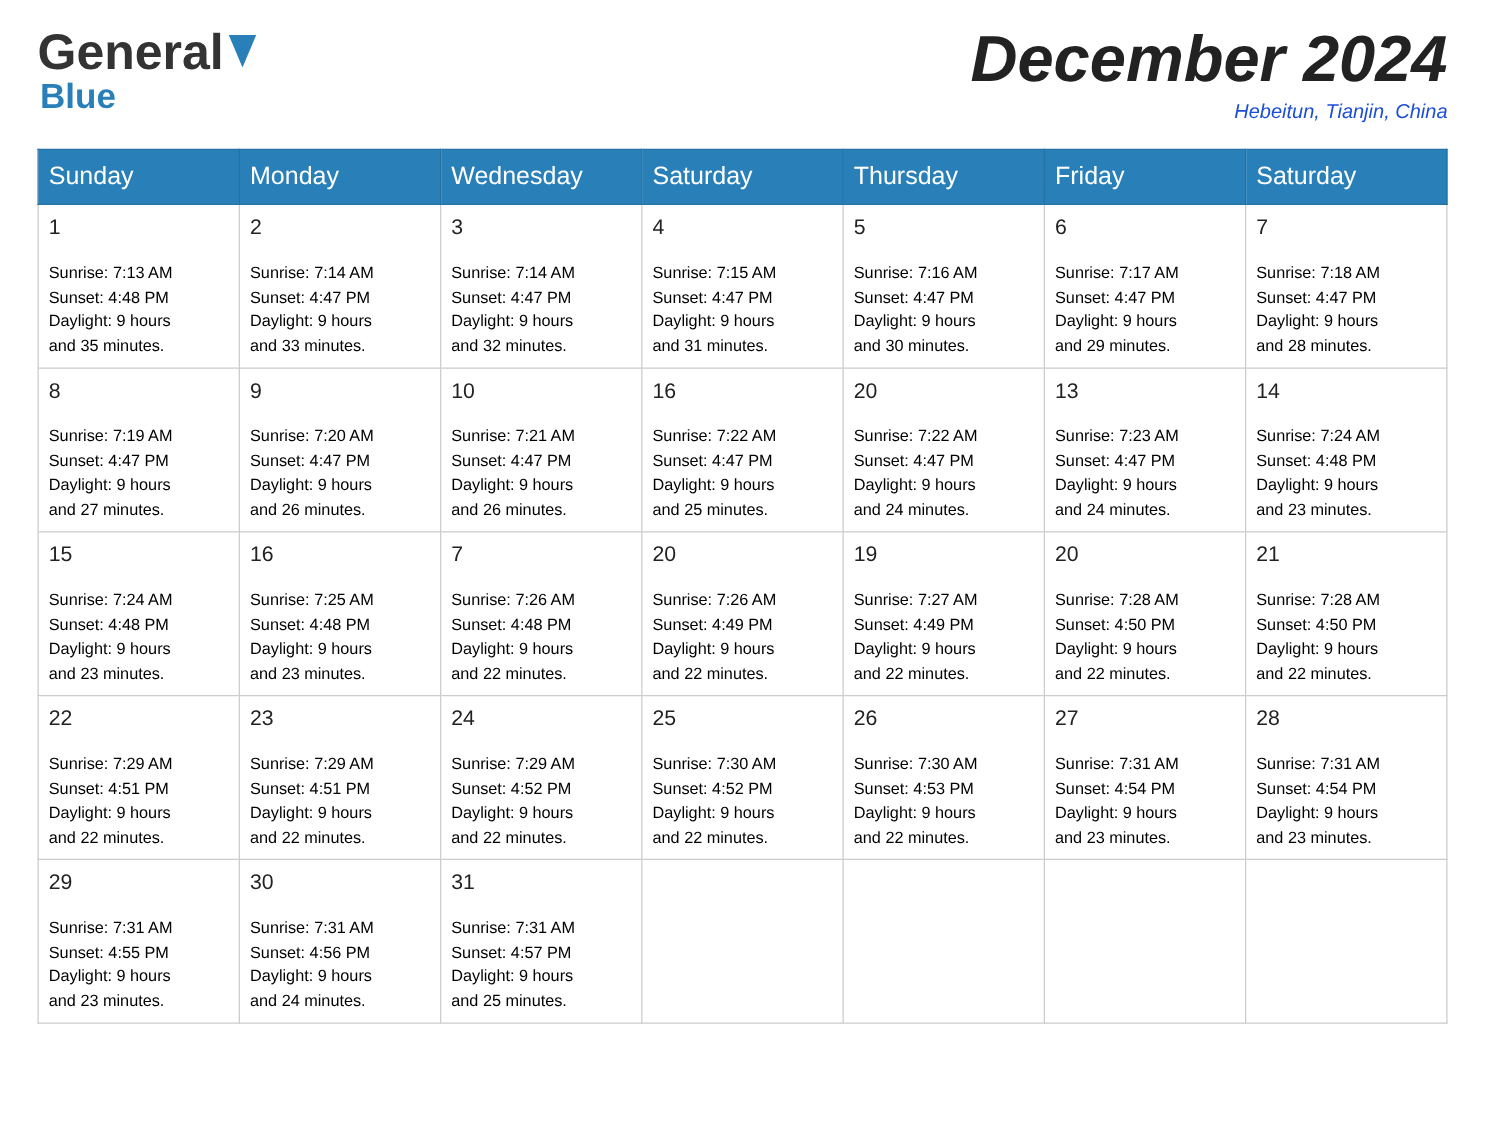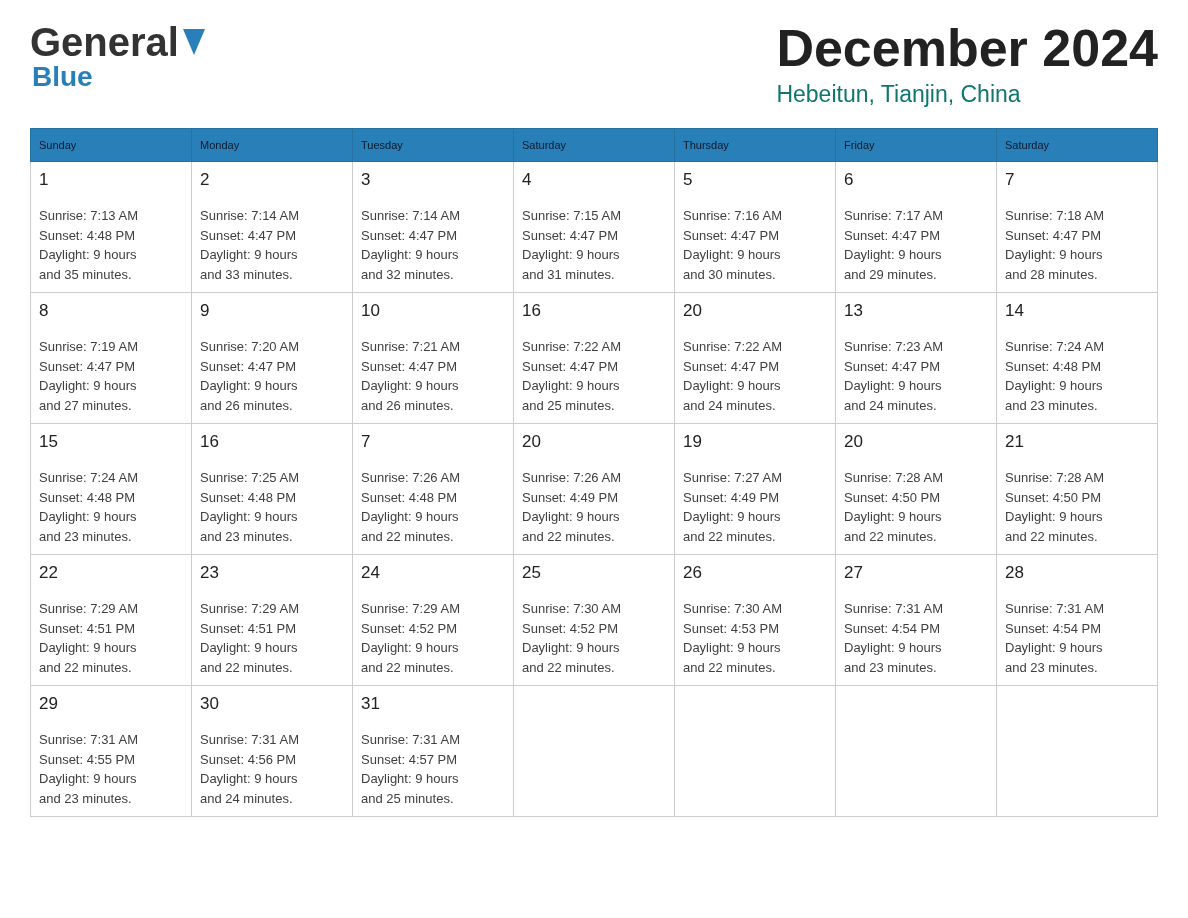--- a/index.html
+++ b/index.html
@@ -15,44 +15,45 @@
       justify-content: space-between;
       align-items: flex-start;
       margin-bottom: 20px;
     }
     .logo-area {
       display: flex;
       flex-direction: column;
       align-items: flex-start;
     }
     .title-area {
-      text-align: left;
+      text-align: right;
+      font-style: italic;
     }
     .month-title {
       font-size: 52px;
       font-weight: bold;
       color: #222;
       line-height: 1.1;
     }
     .location-title {
-      font-size: 23px;
-      color: #0f766e;
+      font-size: 16px;
+      color: #1d4ed8;
       margin-top: 4px;
     }
     .calendar-table {
       width: 100%;
       border-collapse: collapse;
       border: 1px solid #bbb;
     }
     .calendar-table th {
       background-color: #2980b9;
-      color: #0f172a;
+      color: #ffffff;
       padding: 10px 8px;
       text-align: left;
-      font-size: 11px;
+      font-size: 20px;
       font-weight: normal;
       border: 1px solid #2472a4;
     }
     .calendar-table td {
       vertical-align: top;
       padding: 8px;
       border: 1px solid #ccc;
       width: calc(100% / 7);
       min-height: 100px;
       font-size: 13px;
@@ -62,21 +63,21 @@
     .day-number {
       font-size: 17px;
       font-weight: normal;
       color: #222;
       display: block;
       margin-bottom: 4px;
     }
     .day-info {
       font-size: 13px;
       line-height: 1.5;
-      color: #404040;
+      color: #000000;
       margin-top: 16px;
     }
     .empty-cell {
       background: #fff;
     }
   </style>
 </head>
 <body>
 
 <div class="header-area">
@@ -95,21 +96,21 @@
     <div class="month-title">December 2024</div>
     <div class="location-title">Hebeitun, Tianjin, China</div>
   </div>
 </div>
 
 <table class="calendar-table">
   <thead>
     <tr>
     <th>Sunday</th>
         <th>Monday</th>
-        <th>Tuesday</th>
+        <th>Wednesday</th>
         <th>Saturday</th>
         <th>Thursday</th>
         <th>Friday</th>
         <th>Saturday</th>
       </tr>
   </thead>
   <tbody id="calendar-body">
   <tr>
         <td>
         <span class="day-number">1</span>

